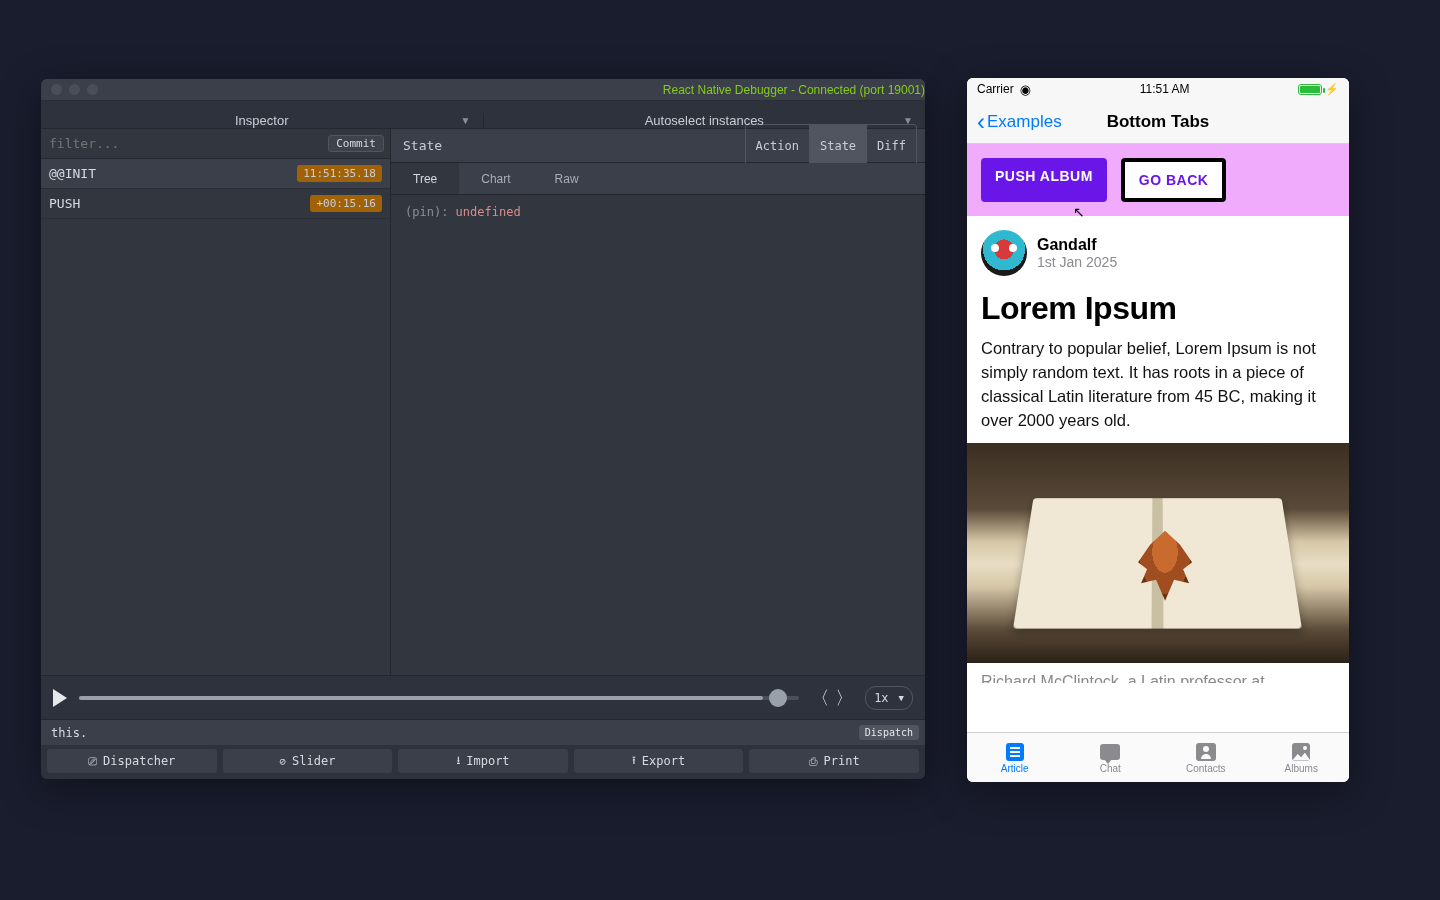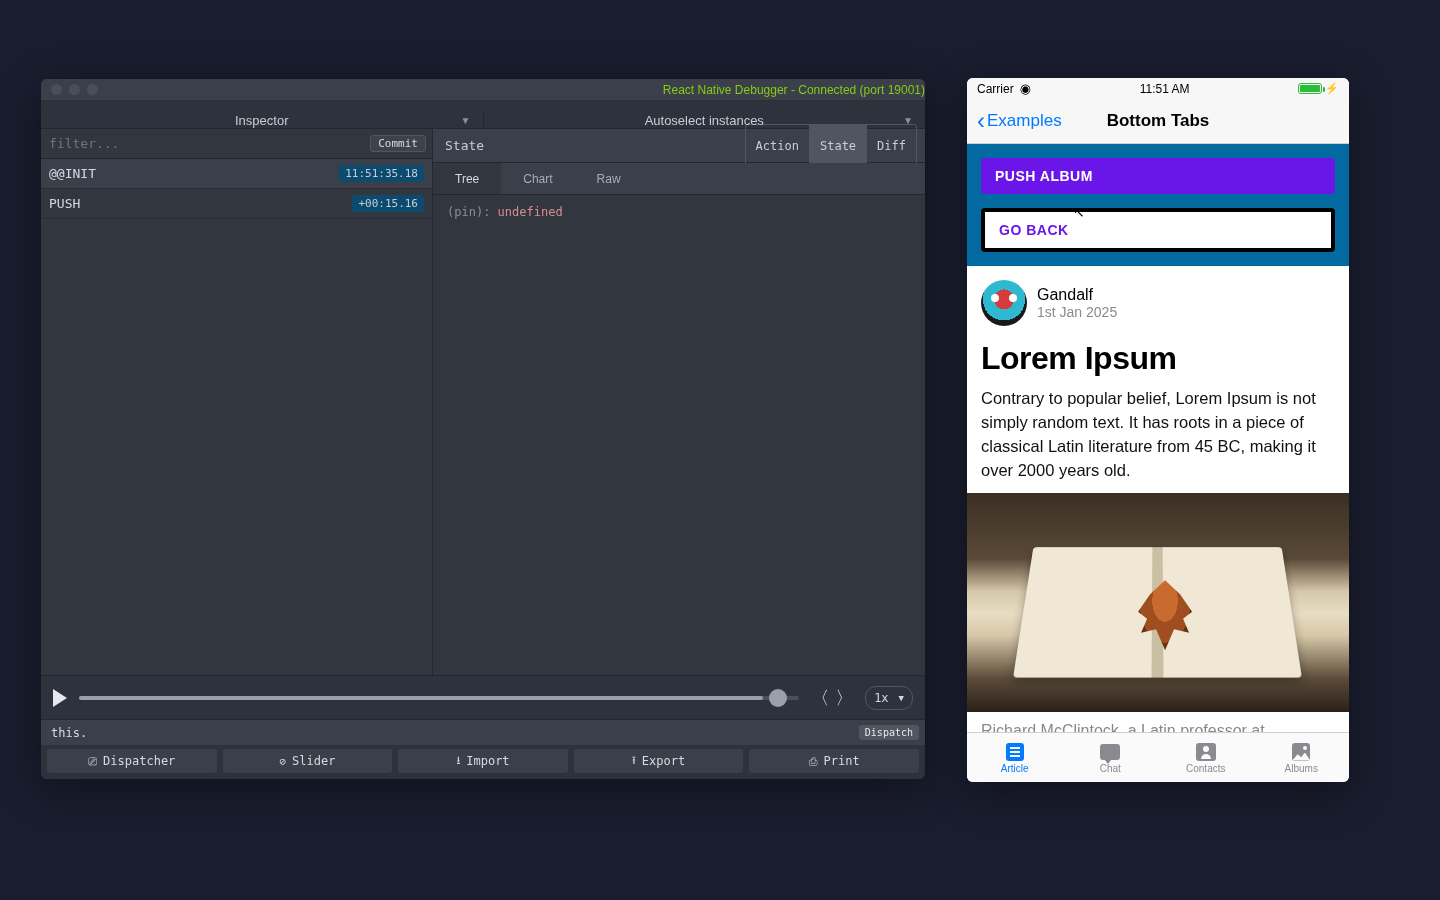--- a/index.html
+++ b/index.html
@@ -48,21 +48,21 @@
     margin-top: 12px;
   }
   .tabs-row .tab:last-child { border-right: none; }
   .tab .chev { position: absolute; right: 12px; color: #8a8f98; font-size: 10px; }
   .main-split {
     flex: 1;
     display: flex;
     min-height: 0;
   }
   .left-pane {
-    width: 392px;
+    width: 350px;
     border-right: 1px solid #24272f;
     display: flex; flex-direction: column;
     background: #32363f;
   }
   .filter-row {
     display: flex; align-items: center;
     height: 30px;
     border-bottom: 1px solid #24272f;
     padding: 0 6px 0 8px;
     font-family: Menlo, Consolas, monospace;
@@ -87,21 +87,21 @@
     height: 30px;
     padding: 0 8px;
     font-family: Menlo, Consolas, monospace;
     font-size: 13px;
     color: #d6dae0;
     border-bottom: 1px solid #2b2e36;
   }
   .action-item.sel { background: #3a3f4a; }
   .action-item .ts {
     font-size: 11px;
-    background: #0c4a6e;
+    background: #a16207;
     color: #c9cdd4;
     padding: 2px 6px;
     border-radius: 3px;
   }
 
   .right-pane { flex: 1; display: flex; flex-direction: column; }
   .state-head {
     height: 34px;
     display: flex; align-items: center; justify-content: space-between;
     padding: 0 8px 0 12px;
@@ -247,24 +247,23 @@
     padding: 0 10px;
   }
   .navbar .back { color: #007aff; font-size: 17px; display: flex; align-items: center; gap: 2px; font-weight: 400;}
   .navbar .back .ch { font-size: 24px; line-height: 1; font-weight: 500;}
   .navbar .title {
     position: absolute; left: 50%; transform: translateX(-50%);
     font-weight: 600; font-size: 17px; color: #000;
   }
   .action-area {
     padding: 14px 14px;
-    background: #0369a1;
+    background: #f0abfc;
     display: flex; gap: 14px;
     position: relative;
-    flex-direction: column;
   }
   .action-area .push {
     background: #6b16e8; color: #fff; border-radius: 4px;
     padding: 10px 14px; font-weight: 600; letter-spacing: 0.5px; font-size: 14px;
   }
   .action-area .goback {
     color: #6b16e8; border: 4px solid #000000; background: #fff; border-radius: 4px;
     padding: 10px 14px; font-weight: 600; letter-spacing: 0.5px; font-size: 14px;
   }
   .cursor { position:absolute; left: 106px; top: 60px; font-size: 14px; color:#000; }
@@ -274,21 +273,21 @@
   }
   .avatar {
     width: 46px; height: 46px; border-radius: 50%;
     background: radial-gradient(circle at 50% 42%, #d73a3a 0 28%, #2fb9d0 28% 60%, #1a1a1a 60% 100%);
     position: relative;
   }
   .avatar::after{
     content:''; position:absolute; left:10px; top:14px; width:8px; height:8px; background:#fff; border-radius:50%;
     box-shadow: 18px 0 0 #fff;
   }
-  .author-row .name { font-weight: 400; font-size: 16px; }
+  .author-row .name { font-weight: 700; font-size: 16px; }
   .author-row .date { color: #8a8a8f; font-size: 14px; }
   .headline { font-size: 32px; font-weight: 800; padding: 8px 14px 6px; letter-spacing: -0.5px; }
   .para { font-size: 16.5px; line-height: 1.45; padding: 4px 14px 10px; color: #111; }
 
   .photo {
     height: 220px;
     background:
       radial-gradient(ellipse 90px 70px at 50% 60%, #6b3a1a 0 40%, transparent 42%),
       linear-gradient(180deg, #3b2e22 0%, #5a4a38 30%, #d6c8a8 45%, #e8ddc4 55%, #d6c8a8 65%, #5a4a38 85%, #2b2118 100%);
     position: relative;

